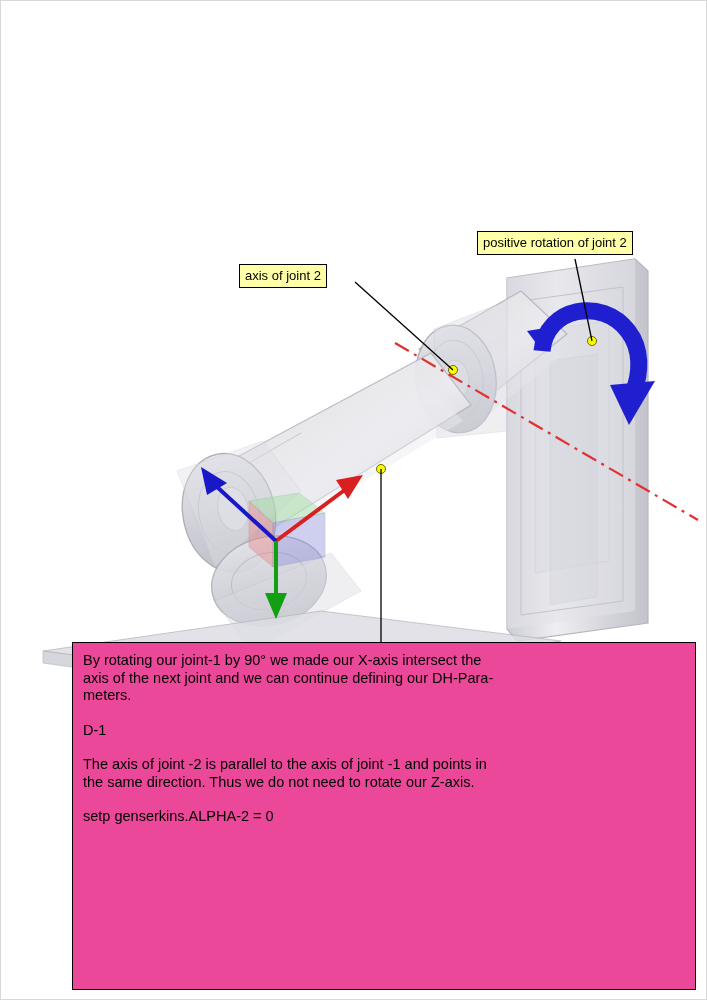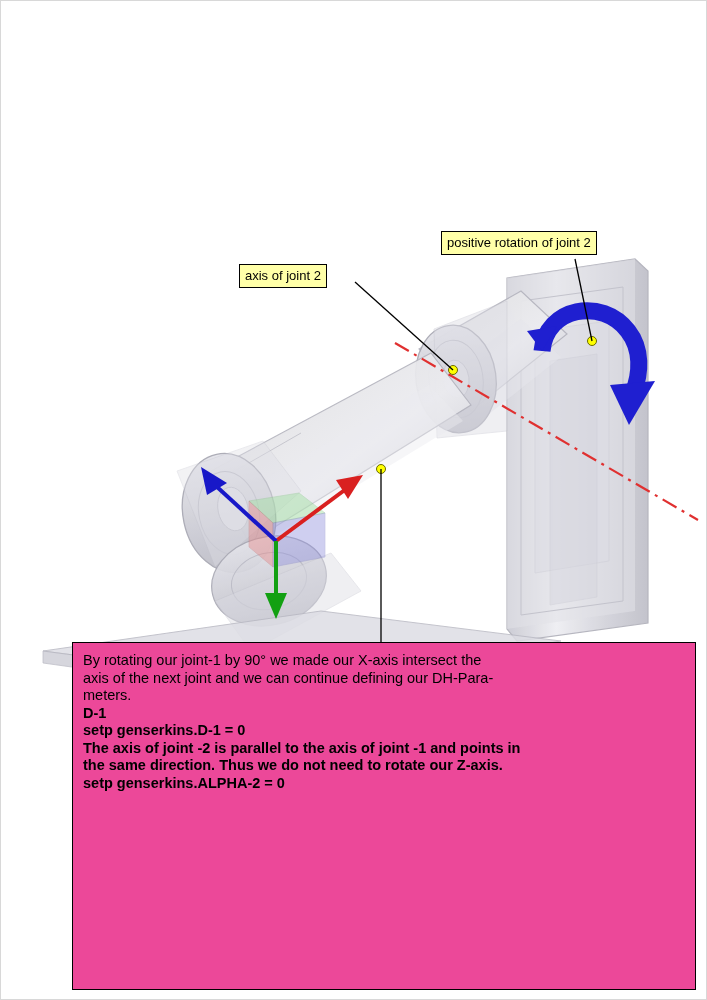--- a/index.html
+++ b/index.html
@@ -36,21 +36,21 @@
     color: #000000;
     padding: 3px 5px 3px 5px;
     white-space: nowrap;
     box-sizing: border-box;
   }
   #callout-axis-joint2 {
     left: 238px;
     top: 263px;
   }
   #callout-positive-rotation {
-    left: 440px;
+    left: 476px;
     top: 230px;
   }
   
   #note-panel {
     position: absolute;
     left: 71px;
     top: 641px;
     width: 624px;
     height: 348px;
     background: #ec4899;
@@ -58,21 +58,21 @@
     box-sizing: border-box;
     padding: 9px 12px 9px 10px;
     font-size: 14.5px;
     line-height: 17.5px;
     color: #000000;
   }
   #note-panel p {
     margin: 0 0 0 0;
   }
   #note-panel p + p {
-    font-weight: bold;
+    margin-top: 17px;
   }
   .note-line {
     display: block;
   }
   
   svg.overlay {
     position: absolute;
     left: 0;
     top: 0;
     width: 707px;
@@ -199,21 +199,20 @@
 
   <div id="note-panel">
     <p>
       <span class="note-line">By rotating our joint-1 by 90° we made our X-axis intersect the</span>
       <span class="note-line">axis of the next joint and we can continue defining our DH-Para-</span>
       <span class="note-line">meters.</span>
     </p>
     <p>D-1</p>
     <p>
     </p>
-    <p>setp genserkins.D-1 = 0</p>
     <p>
       <span class="note-line">The axis of joint -2 is parallel to the axis of joint -1 and points in</span>
       <span class="note-line">the same direction. Thus we do not need to rotate our Z-axis.</span>
     </p>
     <p>setp genserkins.ALPHA-2 = 0</p>
   </div>
 
 </div>
 
 </body></html>

